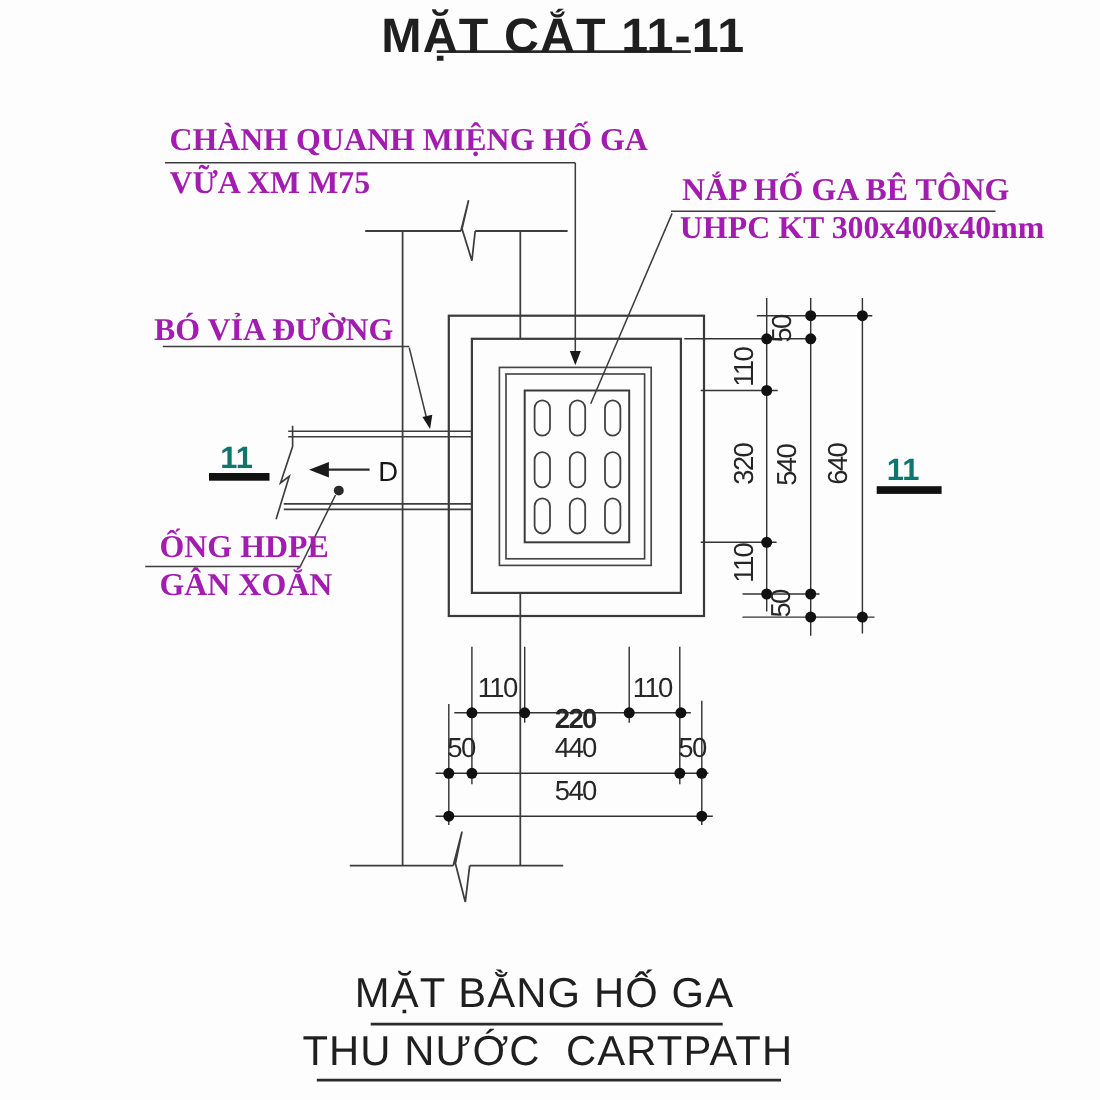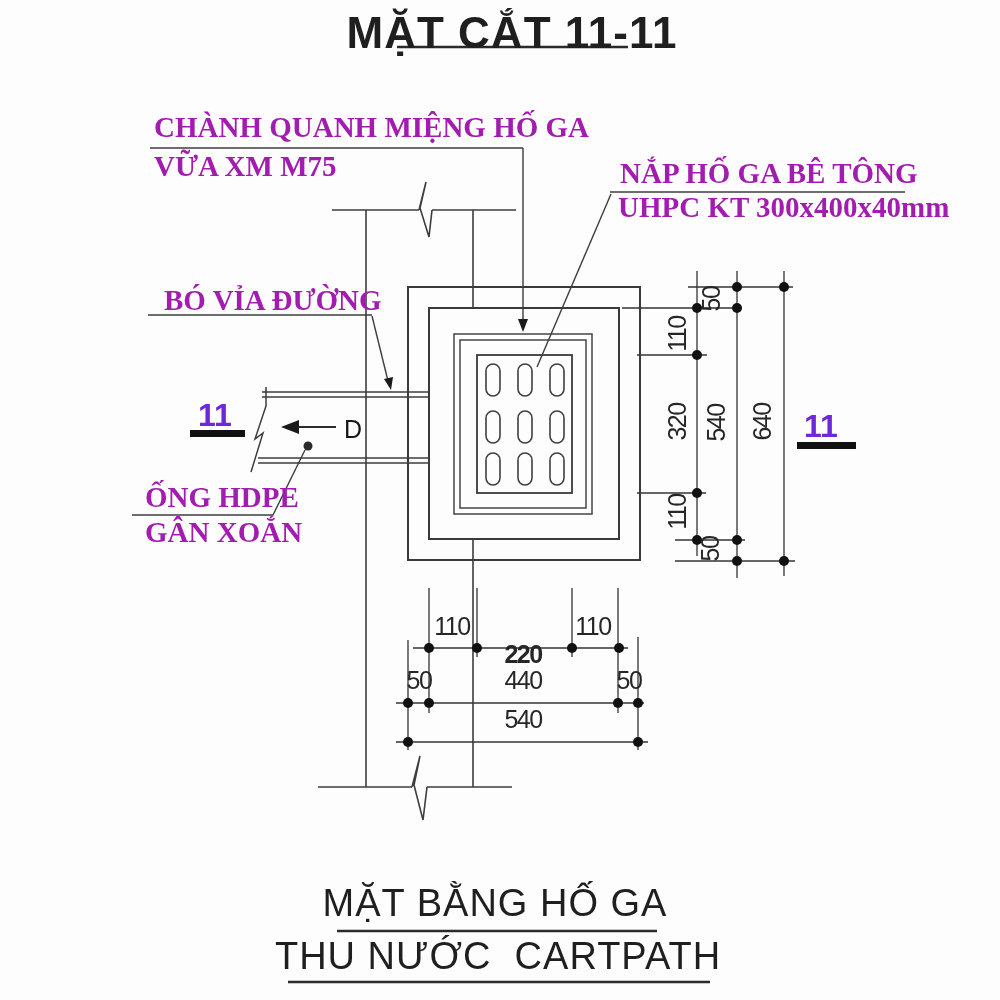--- a/index.html
+++ b/index.html
@@ -7,21 +7,21 @@
           font-family:"Liberation Sans",sans-serif;}
   #linework{position:absolute;left:0;top:0;}
   .txt{position:absolute;color:#1f1f1f;white-space:pre;line-height:1.05;}
   .serif{font-family:"Liberation Serif",serif;font-weight:700;font-size:29px;color:#a21caf;}
   .title-top{font-size:44px;font-weight:700;letter-spacing:1px;transform:translate(-50%,0);}
   .title-bottom{font-size:38px;font-weight:500;letter-spacing:1px;transform:translate(-50%,0);}
   .dim{font-size:25px;font-weight:500;letter-spacing:-1.5px;color:#262626;
        transform:translate(-50%,-50%);}
   .dim-rot{font-size:25px;font-weight:500;letter-spacing:-1.5px;color:#262626;
        transform:translate(-50%,-50%) rotate(-90deg);}
-  .marker{font-size:32px;font-weight:700;transform:translate(-50%,-50%);color:#6d28d9;}
+  .marker{font-size:28px;font-weight:700;transform:translate(-50%,-50%);color:#0f766e;}
   .dlabel{font-size:25px;font-weight:500;transform:translate(-50%,-50%);color:#161616;}
 </style>
 </head>
 <body>
 
 <div id="canvas">
 
   <svg id="linework" width="1000" height="1000" viewBox="0 0 1000 1000">
 
     <g fill="none" stroke="#3a3a3a" stroke-width="2">
@@ -153,21 +153,21 @@
   </svg>
 
   <div class="txt title-top" style="left:512px;top:10px;">MẶT CẮT 11-11</div>
   <div class="txt title-bottom" style="left:495px;top:884px;">MẶT BẰNG HỐ GA</div>
   <div class="txt title-bottom" style="left:498px;top:937px;">THU NƯỚC  CARTPATH</div>
 
   <div class="txt serif" style="left:154px;top:112px;">CHÀNH QUANH MIỆNG HỐ GA</div>
   <div class="txt serif" style="left:154px;top:151px;">VỮA XM M75</div>
   <div class="txt serif" style="left:620px;top:158px;">NẮP HỐ GA BÊ TÔNG</div>
   <div class="txt serif" style="left:618px;top:192px;">UHPC KT 300x400x40mm</div>
-  <div class="txt serif" style="left:164px;top:285px;">BÓ VỈA ĐƯỜNG</div>
+  <div class="txt serif" style="left:140px;top:285px;">BÓ VỈA ĐƯỜNG</div>
   <div class="txt serif" style="left:145px;top:482px;">ỐNG HDPE</div>
   <div class="txt serif" style="left:145px;top:517px;">GÂN XOẮN</div>
   <div class="txt dlabel" style="left:353px;top:429px;">D</div>
 
   <div class="txt marker" style="left:215px;top:416px;">11</div>
   <div class="txt marker" style="left:821px;top:427px;">11</div>
 
   <div class="txt dim-rot" style="left:711px;top:299px;">50</div>
   <div class="txt dim-rot" style="left:677px;top:334px;">110</div>
   <div class="txt dim-rot" style="left:677px;top:422px;">320</div>

